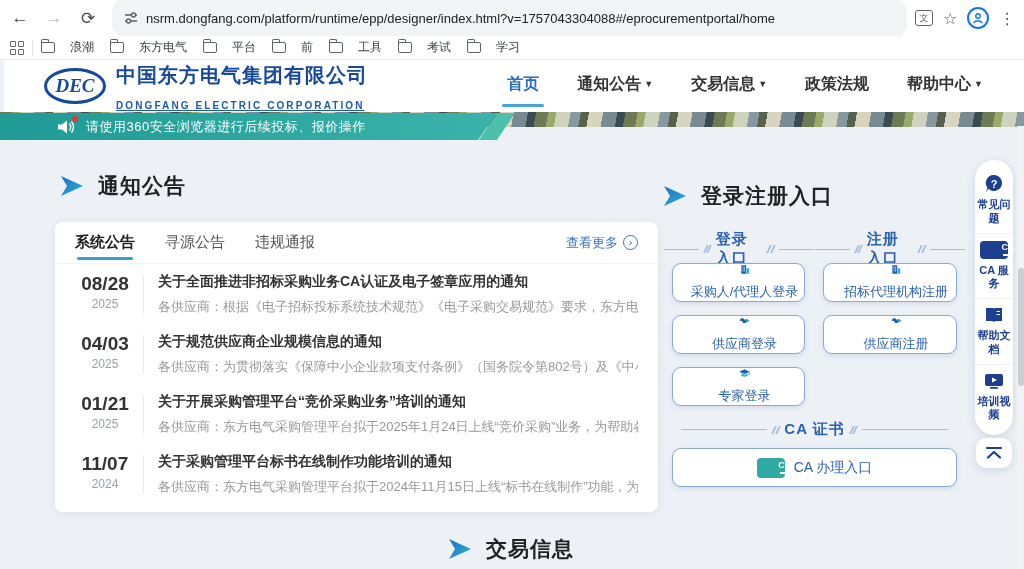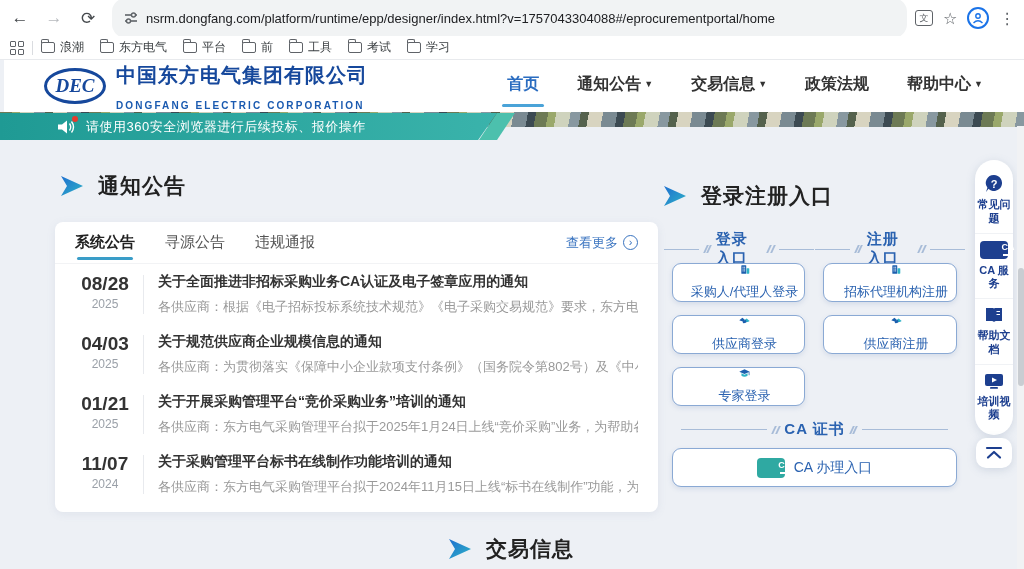--- a/index.html
+++ b/index.html
@@ -17,32 +17,32 @@
   .tr-ico { width:18px; height:16px; border:1.5px solid #5f6368; border-radius:3px; font-size:9px; color:#5f6368; display:flex; align-items:center; justify-content:center; }
   .star { font-size:16px; color:#5f6368; }
   .avatar-c { width:22px; height:22px; border-radius:50%; border:2px solid #1a73e8; display:flex; align-items:center; justify-content:center; color:#1a73e8; font-size:12px; }
   .kebab { font-size:16px; color:#5f6368; letter-spacing:0; }
 
   
   .bookmarks { position:absolute; top:36px; left:0; width:1024px; height:24px; background:#ffffff; display:flex; align-items:center; border-bottom:1px solid #e8eaed; }
   .apps-grid { margin-left:10px; width:14px; height:14px; display:grid; grid-template-columns:6px 6px; grid-template-rows:6px 6px; gap:2px; }
   .apps-grid span { border:1.5px solid #5f6368; border-radius:1px; }
   .bm-sep { width:1px; height:14px; background:#dadce0; margin:0 8px; }
-  .bm-item { display:flex; align-items:center; gap:5px; margin-right:16px; cursor:pointer; }
+  .bm-item { display:flex; align-items:center; gap:15px; margin-right:16px; cursor:pointer; }
   .folder { width:14px; height:11px; position:relative; border:1.5px solid #5f6368; border-radius:2px; }
   .folder::before { content:""; position:absolute; top:-4px; left:-1px; width:6px; height:3px; border:1.5px solid #5f6368; border-bottom:none; border-radius:2px 2px 0 0; }
   .bm-label { font-size:12px; color:#3c4043; }
 
   
   .site-header { position:absolute; top:60px; left:4px; width:1024px; height:52px; background:#ffffff; display:flex; align-items:center; }
   .logo-wrap { display:flex; align-items:center; margin-left:40px; gap:10px; }
   .dec-oval { width:62px; height:36px; border:3px solid #16489c; border-radius:50%; display:flex; align-items:center; justify-content:center; color:#16489c; font-weight:bold; font-style:italic; font-size:19px; font-family:"Liberation Serif","DejaVu Serif",serif; }
   .company { display:flex; flex-direction:column; }
   .company-cn { font-size:20px; font-weight:bold; color:#16489c; letter-spacing:1px; }
-  .company-en { font-size:10px; font-weight:bold; color:#1a5ab0; letter-spacing:2.1px; margin-top:11px; }
+  .company-en { font-size:10px; font-weight:bold; color:#1a5ab0; letter-spacing:2.1px; margin-top:11px;text-decoration:underline; }
   .main-nav { display:flex; align-items:center; margin-left:auto; margin-right:45px; gap:38px; }
   .nav-item { font-size:16px; font-weight:600; color:#333; cursor:pointer; position:relative; padding-bottom:4px; }
   .nav-item .caret { font-size:9px; color:#333; margin-left:3px; vertical-align:2px; }
   .nav-item.active { color:#2a6cc0; }
   .nav-item.active::after { content:""; position:absolute; left:50%; transform:translateX(-50%); bottom:-8px; width:42px; height:3px; background:#4aa3d8; border-radius:2px; }
 
   
   .photo-strip { position:absolute; top:112px; left:0; width:1024px; height:15px;
     background:repeating-linear-gradient(100deg,#6d7a55 0 12px,#9aa86b 12px 20px,#cfd3bd 20px 34px,#8898a0 34px 44px,#55624d 44px 52px,#d8d4c0 52px 66px,#7a8a92 66px 80px,#3c4a52 80px 88px); }
   .ribbon { position:absolute; top:113px; left:0; width:497px; height:27px;

